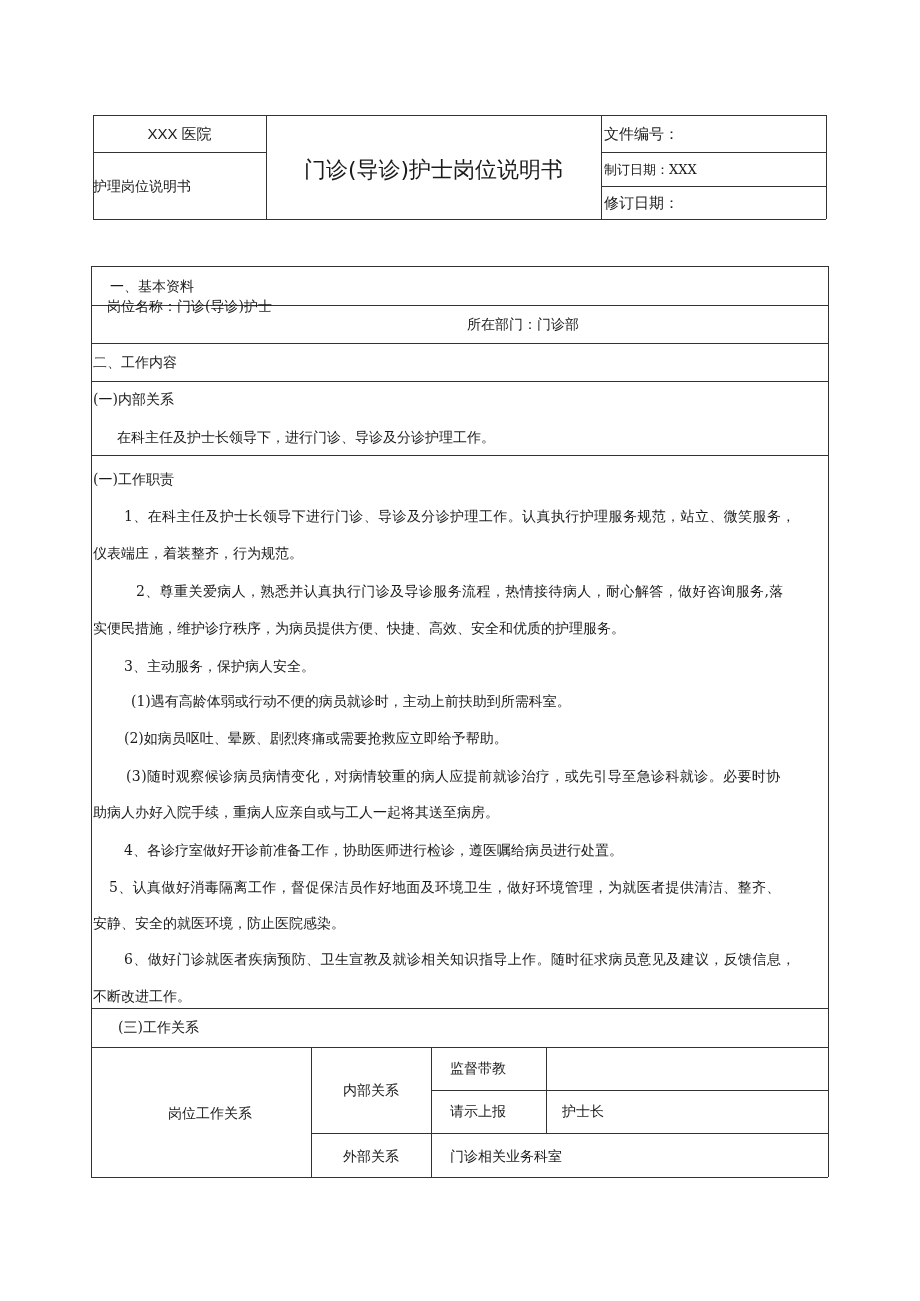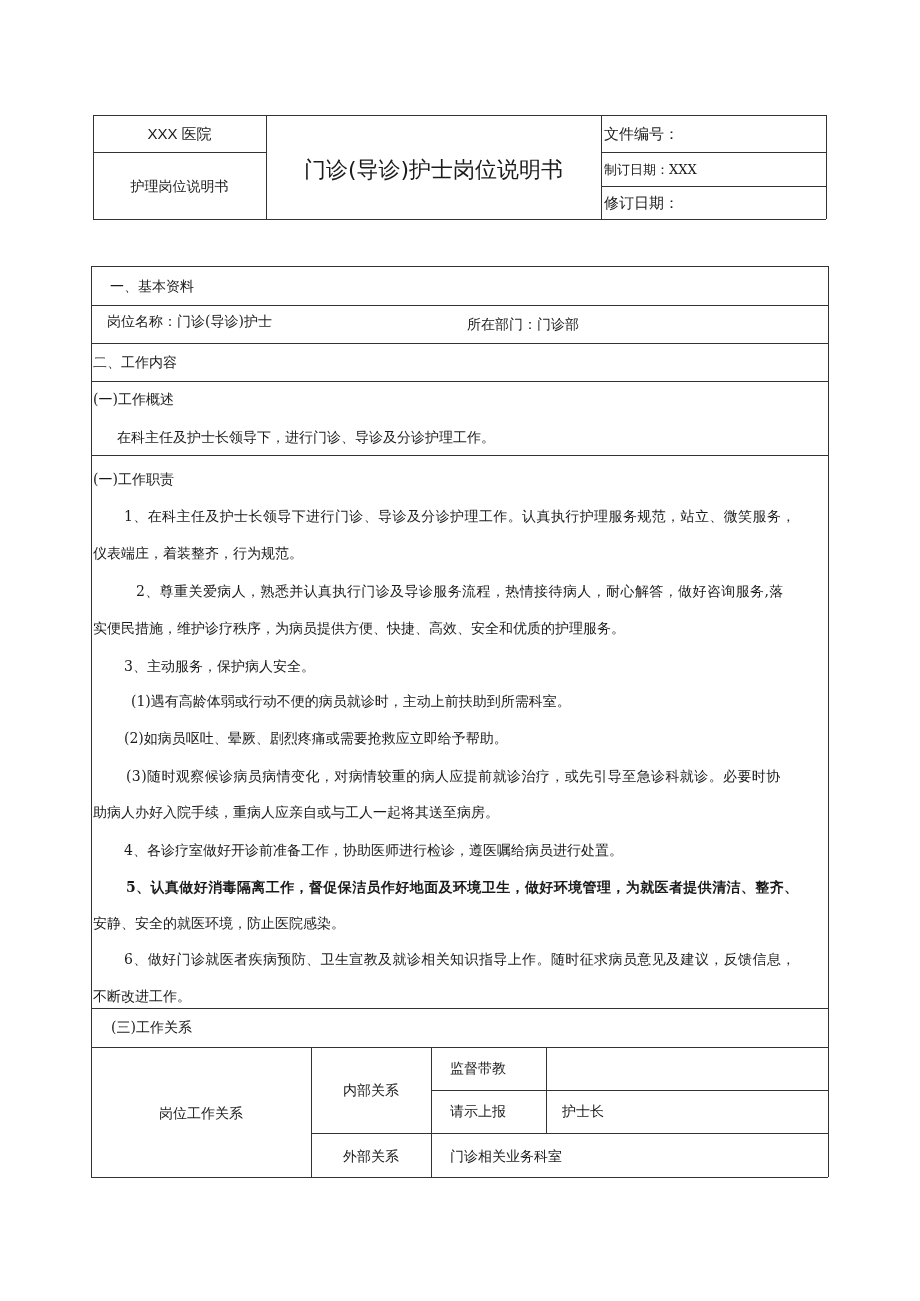--- a/index.html
+++ b/index.html
@@ -18,21 +18,21 @@
   <div class="hline" style="left:93px;top:219px;width:733px;"></div>
   <div class="vline" style="left:93px;top:115px;height:104px;"></div>
   <div class="vline" style="left:826px;top:115px;height:104px;"></div>
   <div class="vline" style="left:266px;top:115px;height:104px;"></div>
   <div class="vline" style="left:601px;top:115px;height:104px;"></div>
   <div class="hline" style="left:93px;top:152px;width:173px;"></div>
   <div class="hline" style="left:601px;top:152px;width:225px;"></div>
   <div class="hline" style="left:601px;top:186px;width:225px;"></div>
 
   <span class="txt sans" style="left:93px;width:173px;text-align:center;top:125px;font-size:15px;">XXX 医院</span>
-  <span class="txt" style="left:93px;width:173px;text-align:center;top:177px;">护理岗位说明书</span>
+  <span class="txt" style="left:93px;width:173px;top:177px;">护理岗位说明书</span>
   <span class="txt title" style="left:266px;width:335px;text-align:center;top:157px;">门诊(导诊)护士岗位说明书</span>
   <span class="txt" style="left:604px;top:125px;font-size:15px;">文件编号：</span>
   <span class="txt" style="left:604px;top:161px;font-size:13px;">制订日期：XXX</span>
   <span class="txt" style="left:604px;top:194px;font-size:15px;text-align:center;">修订日期：</span>
 </div>
 
 <div>
 
   <div class="vline" style="left:91px;top:266px;height:911px;"></div>
   <div class="vline" style="left:828px;top:266px;height:911px;"></div>
@@ -45,45 +45,45 @@
   <div class="hline" style="left:91px;top:1047px;width:737px;"></div>
   <div class="hline" style="left:91px;top:1177px;width:737px;"></div>
 
   <div class="vline" style="left:311px;top:1047px;height:130px;"></div>
   <div class="vline" style="left:431px;top:1047px;height:130px;"></div>
   <div class="vline" style="left:546px;top:1047px;height:86px;"></div>
   <div class="hline" style="left:431px;top:1090px;width:397px;"></div>
   <div class="hline" style="left:311px;top:1133px;width:517px;"></div>
 
   <span class="txt" style="left:110px;top:277px;">一、基本资料</span>
-  <span class="txt" style="left:107px;top:312px;">岗位名称：门诊(导诊)护士</span>
+  <span class="txt" style="left:107px;top:297px;">岗位名称：门诊(导诊)护士</span>
   <span class="txt" style="left:467px;top:315px;">所在部门：门诊部</span>
   <span class="txt" style="left:93px;top:353px;">二、工作内容</span>
-  <span class="txt" style="left:93px;top:390px;">(一)工作概述</span>
+  <span class="txt" style="left:93px;top:390px;">(一)内部关系</span>
   <span class="txt" style="left:117px;top:428px;">在科主任及护士长领导下，进行门诊、导诊及分诊护理工作。</span>
   <span class="txt" style="left:93px;top:470px;">(一)工作职责</span>
 
   <span class="txt" style="left:124px;top:507px;letter-spacing:0.4px;">1、在科主任及护士长领导下进行门诊、导诊及分诊护理工作。认真执行护理服务规范，站立、微笑服务，</span>
   <span class="txt" style="left:93px;top:544px;">仪表端庄，着装整齐，行为规范。</span>
   <span class="txt" style="left:124px;top:582px;letter-spacing:0.4px;margin-left:12px;">2、尊重关爱病人，熟悉并认真执行门诊及导诊服务流程，热情接待病人，耐心解答，做好咨询服务,落</span>
   <span class="txt" style="left:93px;top:619px;">实便民措施，维护诊疗秩序，为病员提供方便、快捷、高效、安全和优质的护理服务。</span>
   <span class="txt" style="left:124px;top:657px;">3、主动服务，保护病人安全。</span>
   <span class="txt" style="left:124px;top:692px;margin-left:7px;">(1)遇有高龄体弱或行动不便的病员就诊时，主动上前扶助到所需科室。</span>
   <span class="txt" style="left:124px;top:729px;">(2)如病员呕吐、晕厥、剧烈疼痛或需要抢救应立即给予帮助。</span>
   <span class="txt" style="left:126px;top:767px;letter-spacing:0.4px;">(3)随时观察候诊病员病情变化，对病情较重的病人应提前就诊治疗，或先引导至急诊科就诊。必要时协</span>
   <span class="txt" style="left:93px;top:803px;">助病人办好入院手续，重病人应亲自或与工人一起将其送至病房。</span>
   <span class="txt" style="left:124px;top:841px;">4、各诊疗室做好开诊前准备工作，协助医师进行检诊，遵医嘱给病员进行处置。</span>
-  <span class="txt" style="left:126px;top:878px;letter-spacing:0.4px;font-weight:bold;">5、认真做好消毒隔离工作，督促保洁员作好地面及环境卫生，做好环境管理，为就医者提供清洁、整齐、</span>
+  <span class="txt" style="left:109px;top:878px;letter-spacing:0.4px;">5、认真做好消毒隔离工作，督促保洁员作好地面及环境卫生，做好环境管理，为就医者提供清洁、整齐、</span>
   <span class="txt" style="left:93px;top:914px;">安静、安全的就医环境，防止医院感染。</span>
   <span class="txt" style="left:124px;top:950px;letter-spacing:0.4px;">6、做好门诊就医者疾病预防、卫生宣教及就诊相关知识指导上作。随时征求病员意见及建议，反馈信息，</span>
   <span class="txt" style="left:93px;top:987px;">不断改进工作。</span>
 
-  <span class="txt" style="left:77px;top:1018px;padding-left:34px;">(三)工作关系</span>
+  <span class="txt" style="left:84px;top:1018px;padding-left:34px;">(三)工作关系</span>
 
-  <span class="txt" style="left:91px;width:220px;text-align:center;top:1104px;">岗位工作关系</span>
+  <span class="txt" style="left:100px;width:220px;text-align:center;top:1104px;">岗位工作关系</span>
   <span class="txt" style="left:311px;width:120px;text-align:center;top:1081px;">内部关系</span>
   <span class="txt" style="left:311px;width:120px;text-align:center;top:1147px;">外部关系</span>
   <span class="txt" style="left:450px;top:1059px;">监督带教</span>
   <span class="txt" style="left:562px;top:1059px;"></span>
   <span class="txt" style="left:450px;top:1102px;">请示上报</span>
   <span class="txt" style="left:562px;top:1102px;">护士长</span>
   <span class="txt" style="left:450px;top:1147px;">门诊相关业务科室</span>
 </div>
 
 </body></html>

